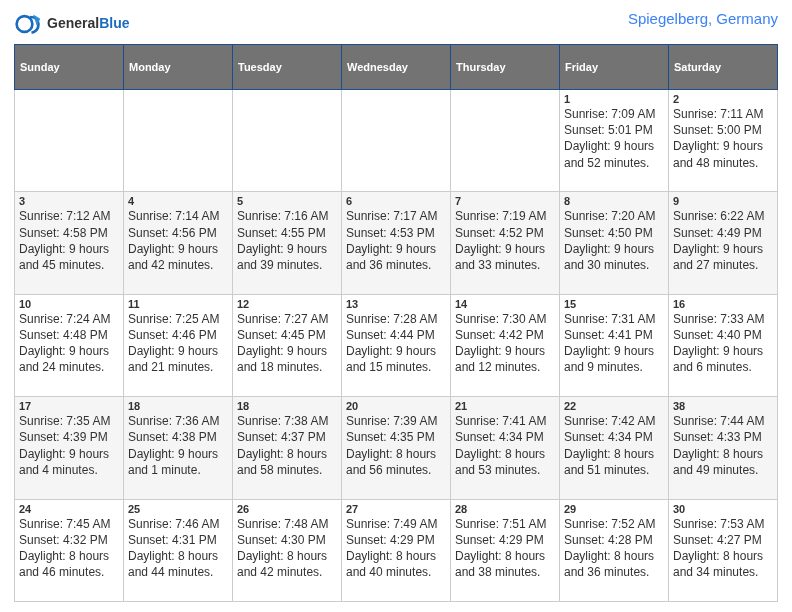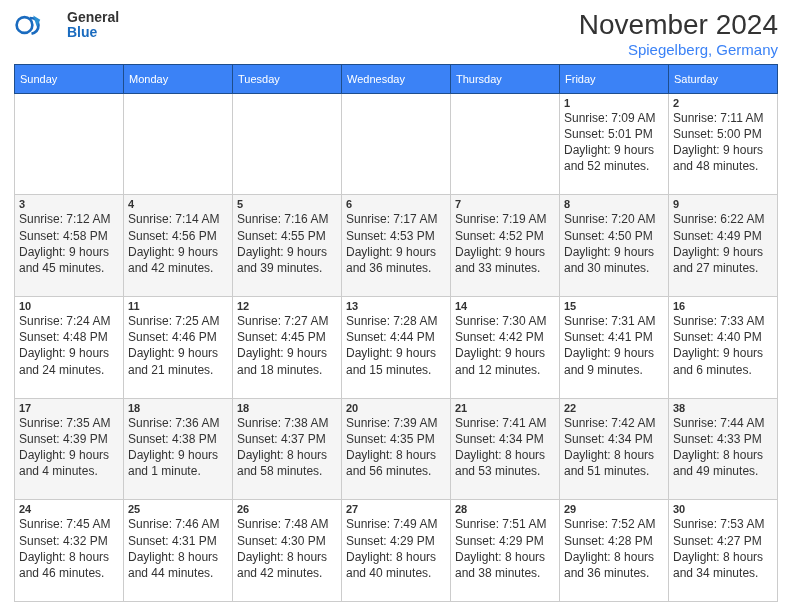--- a/index.html
+++ b/index.html
@@ -23,23 +23,22 @@
       align-items: flex-start;
       margin-bottom: 6px;
     }
     .logo {
       display: flex;
       align-items: center;
       gap: 2px;
     }
     .logo-text {
       display: flex;
-      flex-direction: column;
+      flex-direction: row;
       line-height: 1.1;
-      margin-left: 20px;
     }
     .logo-general {
       font-size: 14px;
       font-weight: bold;
       color: #333;
     }
     .logo-blue {
       font-size: 14px;
       font-weight: bold;
       color: #1a6bbf;
@@ -61,25 +60,25 @@
     .location {
       font-size: 15px;
       color: #3b82f6;
     }
     .calendar-table {
       width: 100%;
       border-collapse: collapse;
       flex: 1;
     }
     .calendar-table th {
-      background: #3b82f6;
+      background: #737373;
       color: #fff;
       font-size: 11px;
-      font-weight: normal;
-      padding: 8px 5px;
+      font-weight: bold;
+      padding: 16px 5px;
       text-align: left;
       border: 1px solid #1e4d8c;
     }
     .calendar-table td {
       border: 1px solid #ccc;
       vertical-align: top;
       padding: 3px 4px;
       width: calc(100% / 7);
       font-size: 9px;
       color: #333;
@@ -116,21 +115,20 @@
         <circle cx="12" cy="16" r="9" fill="none" stroke="#1a6bbf" stroke-width="3"></circle>
         <path d="M18 8 Q28 8 28 16 Q28 24 20 26" fill="none" stroke="#1a6bbf" stroke-width="3"></path>
         <path d="M22 5 L30 10 L26 18" fill="#2a8fd4" stroke="none"></path>
       </svg>
       <div class="logo-text">
         <span class="logo-general">General</span>
         <span class="logo-blue">Blue</span>
       </div>
     </div>
     <div class="header-right">
-      <div class="month-title">November 2024</div>
       <div class="location">Spiegelberg, Germany</div>
     </div>
   </div>
 
   <table class="calendar-table">
     <thead>
       <tr>
         <th>Sunday</th>
         <th>Monday</th>
         <th>Tuesday</th>

